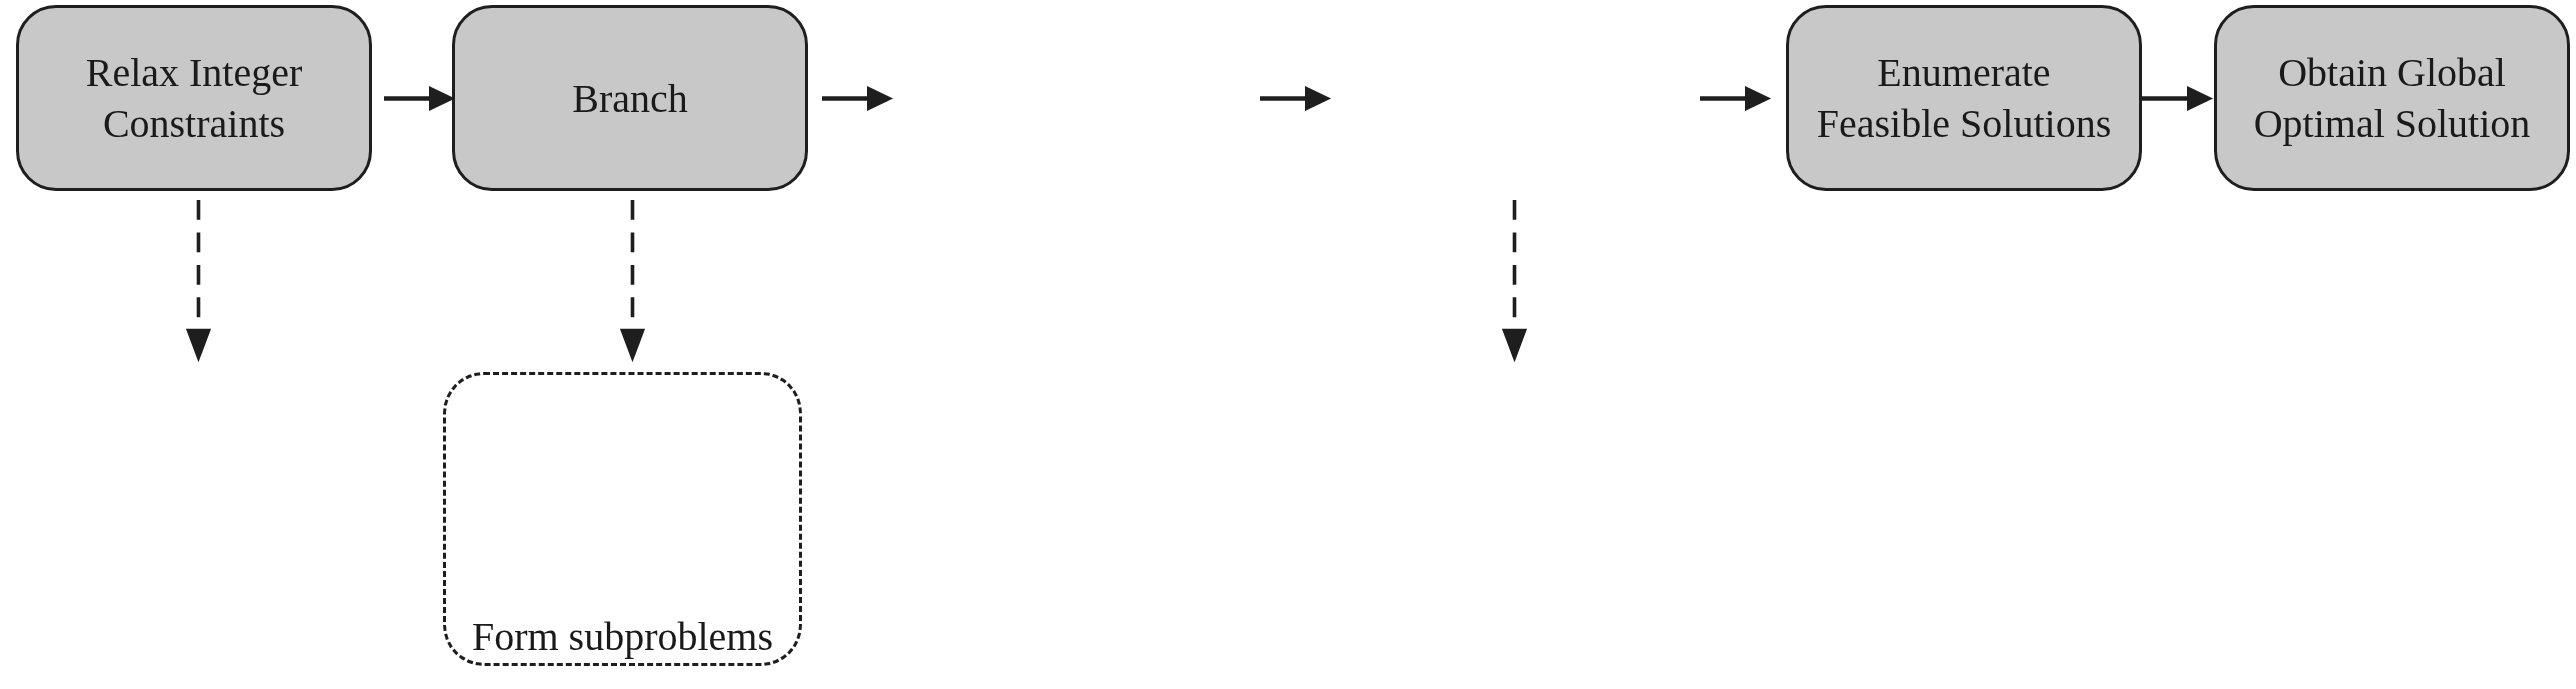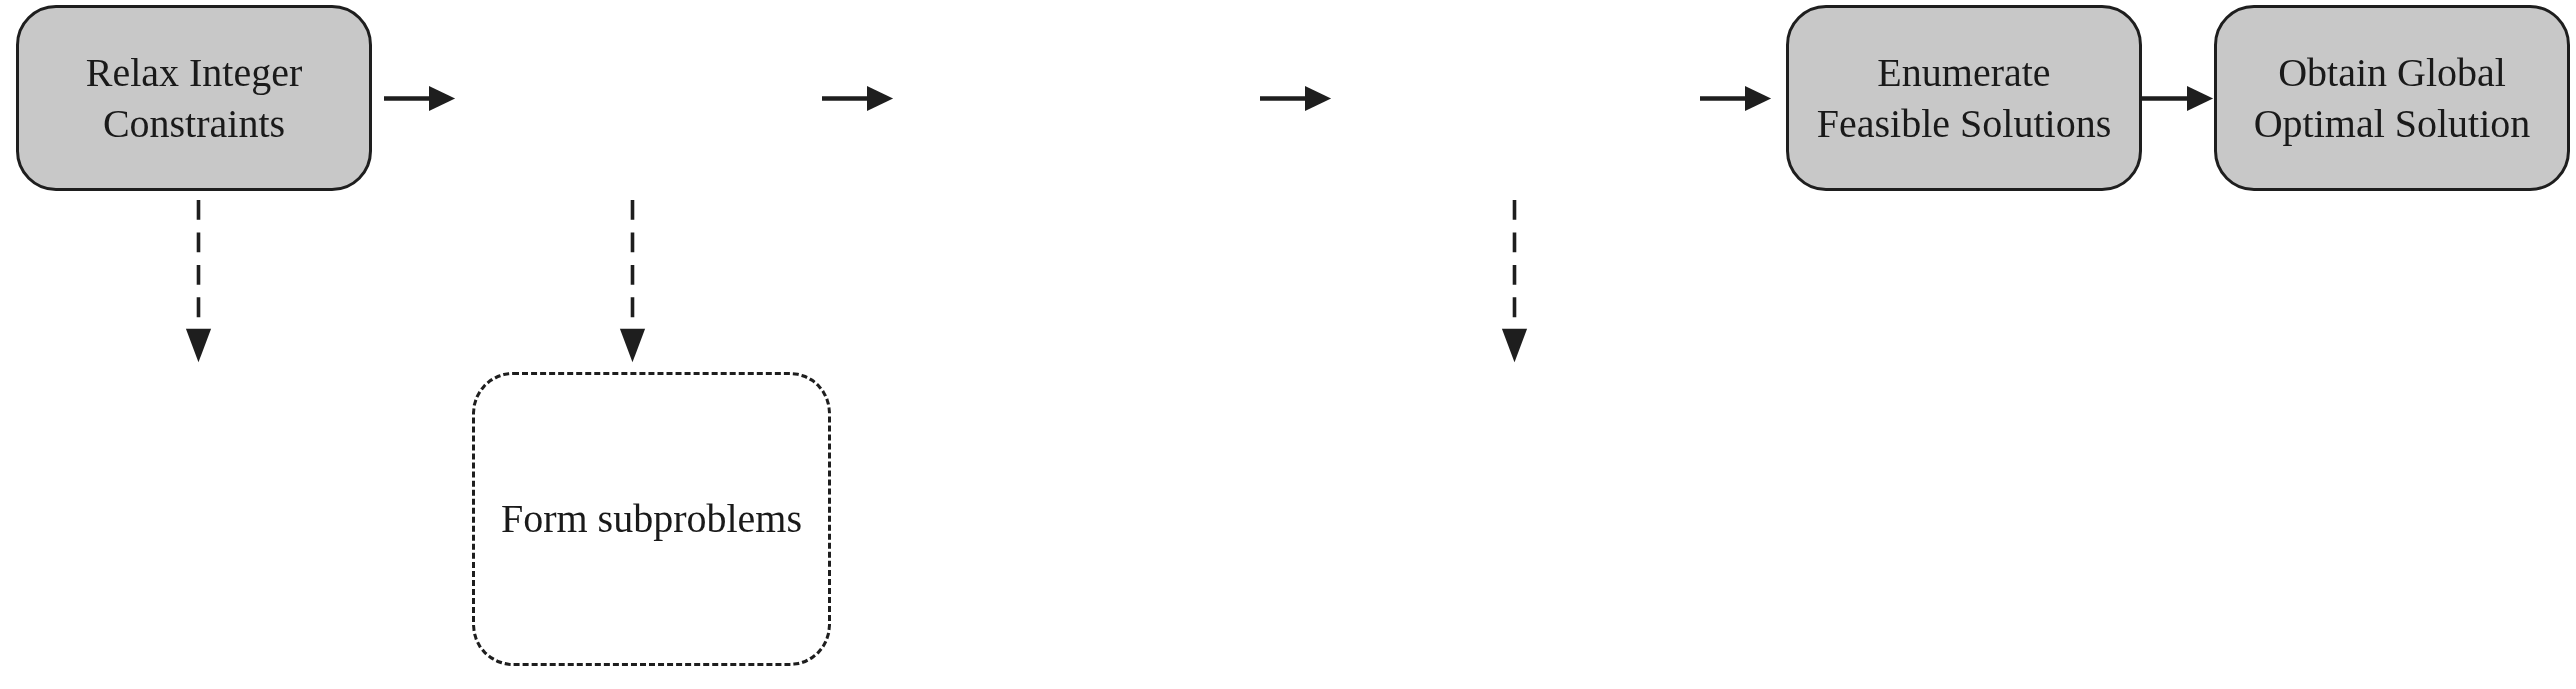--- a/index.html
+++ b/index.html
@@ -81,33 +81,36 @@
     justify-content: center;
     text-align: center;
   }
   .annotation-label {
     font-size: 40px;
     line-height: 1.3;
     white-space: pre-line;
     padding: 0 5.4px;
   }
   .annotation-1 { left: 21.6px;   width: 350px; }
-  .annotation-2 { left: 472px;  width: 353px; }
+  .annotation-2 { left: 443px;  width: 353px; align-items: flex-end; }
   .annotation-3 { left: 1332px; width: 353px; }
 
   svg { display: block; }
 </style>
 </head>
 <body>
 
 <div class="canvas">
 
   <div class="node node-1">
     <div class="node-label">Relax Integer
 Constraints</div>
+  </div>
+  <div class="node node-2">
+    <div class="node-label">Branch</div>
   </div>
   <div class="node node-5">
     <div class="node-label">Enumerate
 Feasible Solutions</div>
   </div>
   <div class="node node-6">
     <div class="node-label">Obtain Global
 Optimal Solution</div>
   </div>
 

